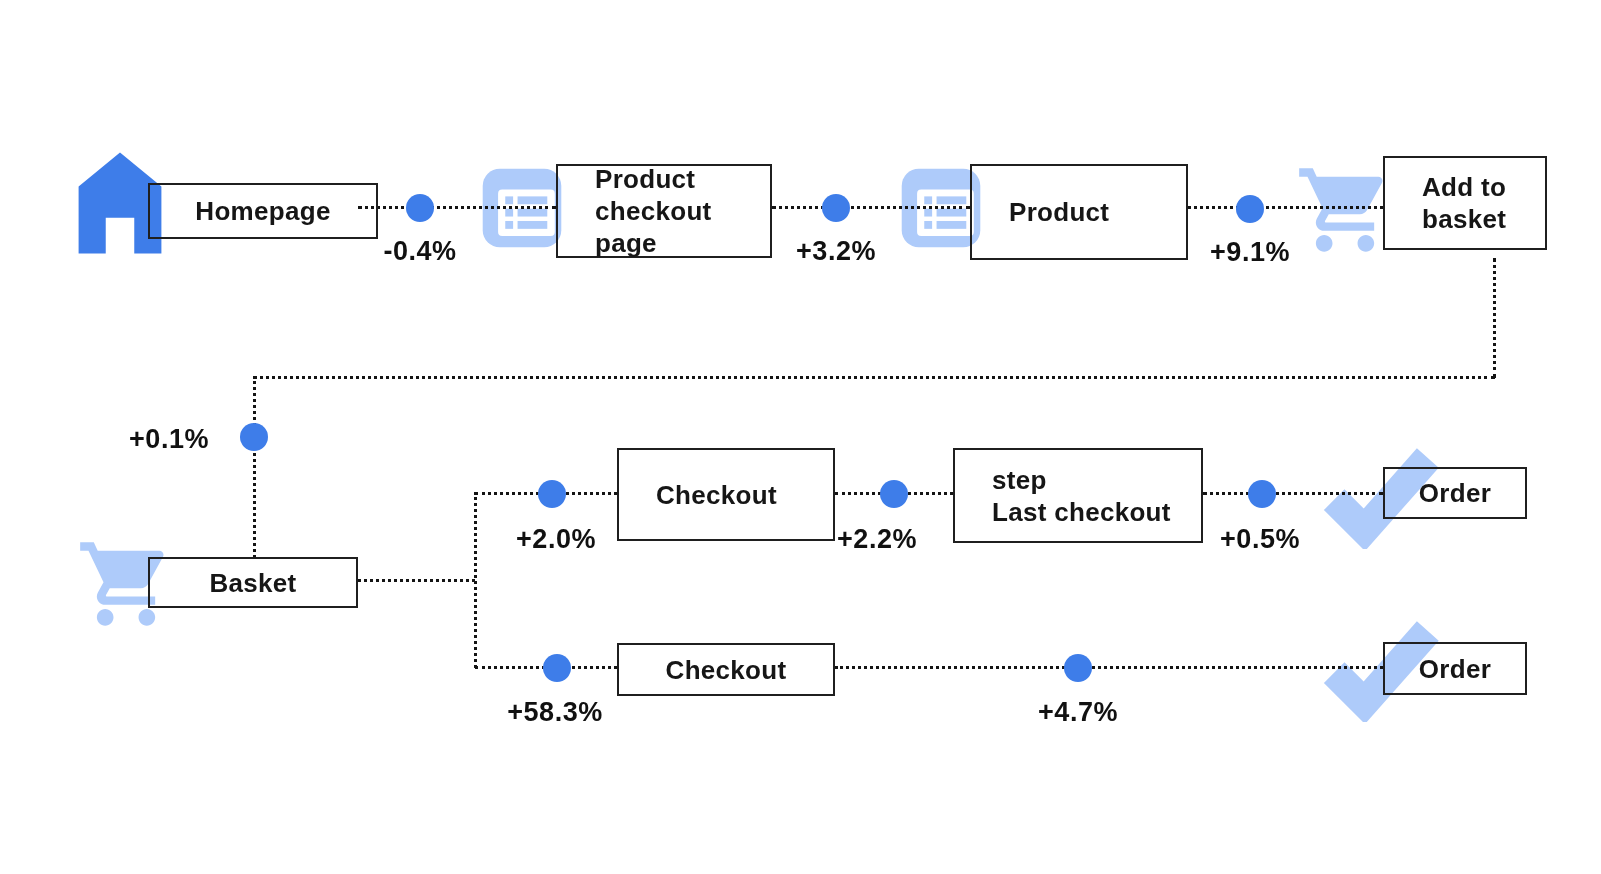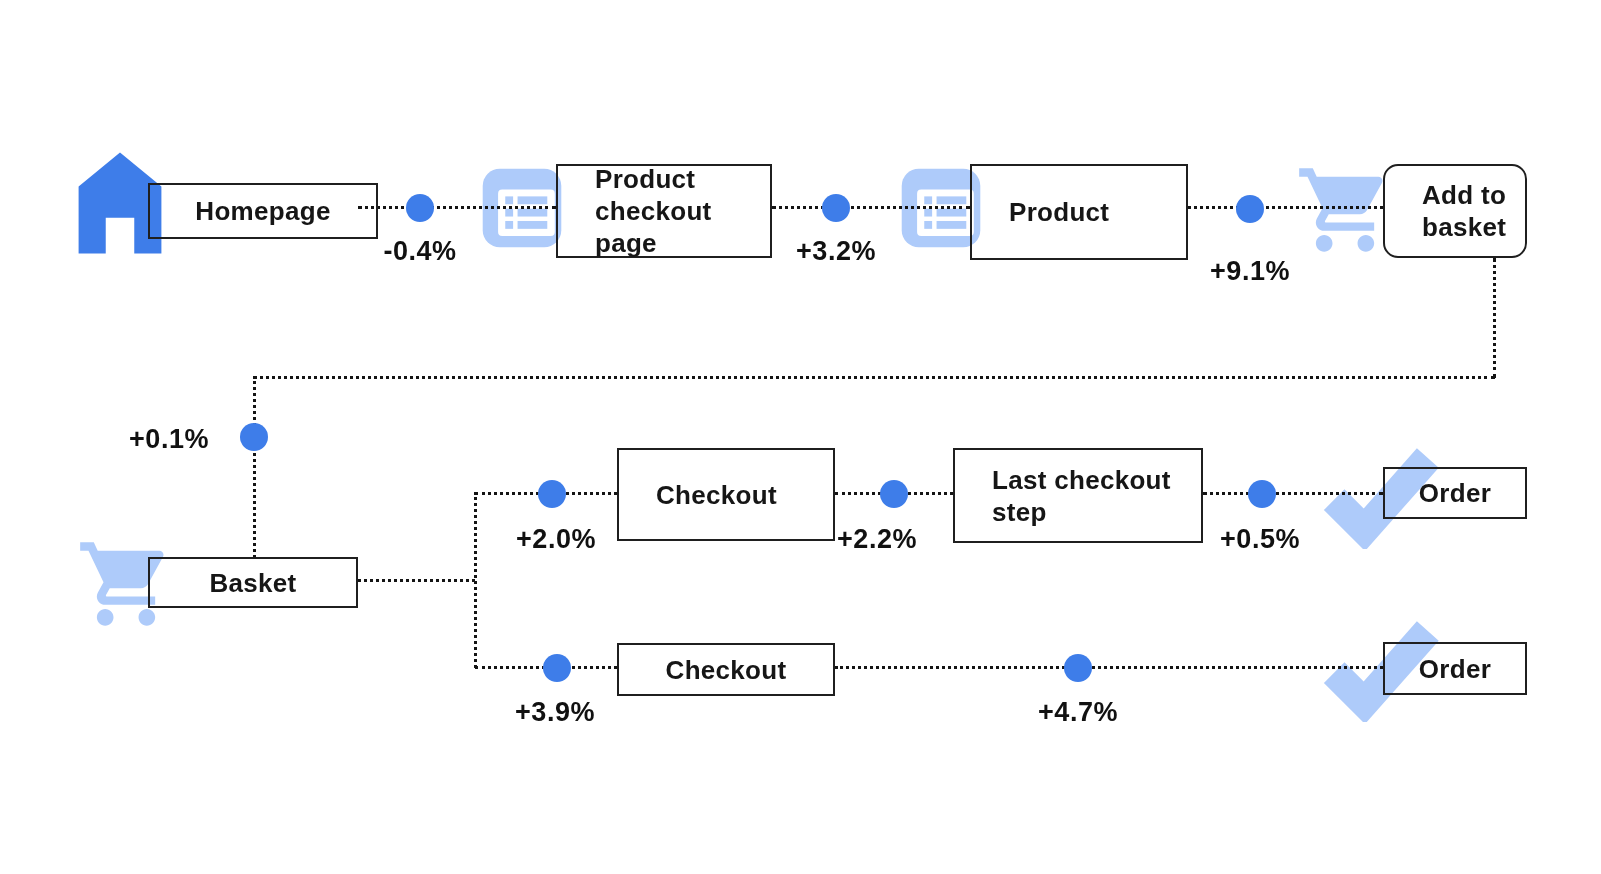--- a/index.html
+++ b/index.html
@@ -91,57 +91,57 @@
   <div class="dot" style="left:1236px;top:195px;"></div>
   <div class="dot" style="left:240px;top:423px;"></div>
   <div class="dot" style="left:538px;top:480px;"></div>
   <div class="dot" style="left:880px;top:480px;"></div>
   <div class="dot" style="left:1248px;top:480px;"></div>
   <div class="dot" style="left:543px;top:654px;"></div>
   <div class="dot" style="left:1064px;top:654px;"></div>
 
   <div class="delta" style="left:345px;top:236px;">-0.4%</div>
   <div class="delta" style="left:761px;top:236px;">+3.2%</div>
-  <div class="delta" style="left:1175px;top:237px;margin-top:19px;">+9.1%</div>
+  <div class="delta" style="left:1175px;top:237px;">+9.1%</div>
   <div class="delta" style="left:94px;top:424px;">+0.1%</div>
   <div class="delta" style="left:481px;top:524px;">+2.0%</div>
   <div class="delta" style="left:802px;top:524px;">+2.2%</div>
   <div class="delta" style="left:1185px;top:524px;">+0.5%</div>
-  <div class="delta" style="left:480px;top:697px;">+3.9%</div>
+  <div class="delta" style="left:480px;top:697px;">+58.3%</div>
   <div class="delta" style="left:1003px;top:697px;">+4.7%</div>
 
   <div class="node center" style="left:148px;top:183px;width:230px;height:56px;">
     <span>Homepage</span>
   </div>
 
   <div class="node leftpad" style="left:556px;top:164px;width:216px;height:94px;">
     <span>Product</span>
     <span>checkout page</span>
   </div>
 
   <div class="node leftpad" style="left:970px;top:164px;width:218px;height:96px;">
     <span>Product</span>
   </div>
 
-  <div class="node leftpad" style="left:1383px;top:164px;width:144px;height:94px;border-radius:15px;">
+  <div class="node leftpad" style="left:1383px;top:156px;width:164px;height:94px;">
     <span>Add to</span>
     <span>basket</span>
   </div>
 
   <div class="node center" style="left:148px;top:557px;width:210px;height:51px;">
     <span>Basket</span>
   </div>
 
   <div class="node leftpad" style="left:617px;top:448px;width:218px;height:93px;">
     <span>Checkout</span>
   </div>
 
   <div class="node leftpad" style="left:953px;top:448px;width:250px;height:95px;">
+    <span>step</span>
     <span>Last checkout</span>
-    <span>step</span>
   </div>
 
   <div class="node center" style="left:1383px;top:467px;width:144px;height:52px;">
     <span>Order</span>
   </div>
 
   <div class="node center" style="left:617px;top:643px;width:218px;height:53px;">
     <span>Checkout</span>
   </div>
 

